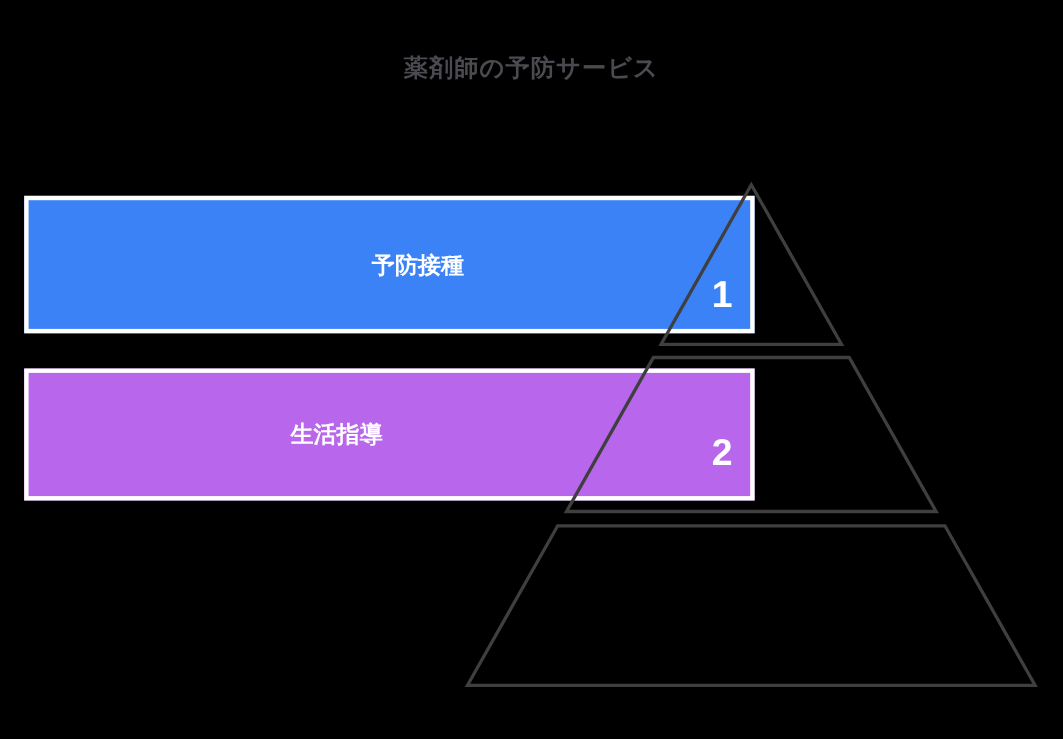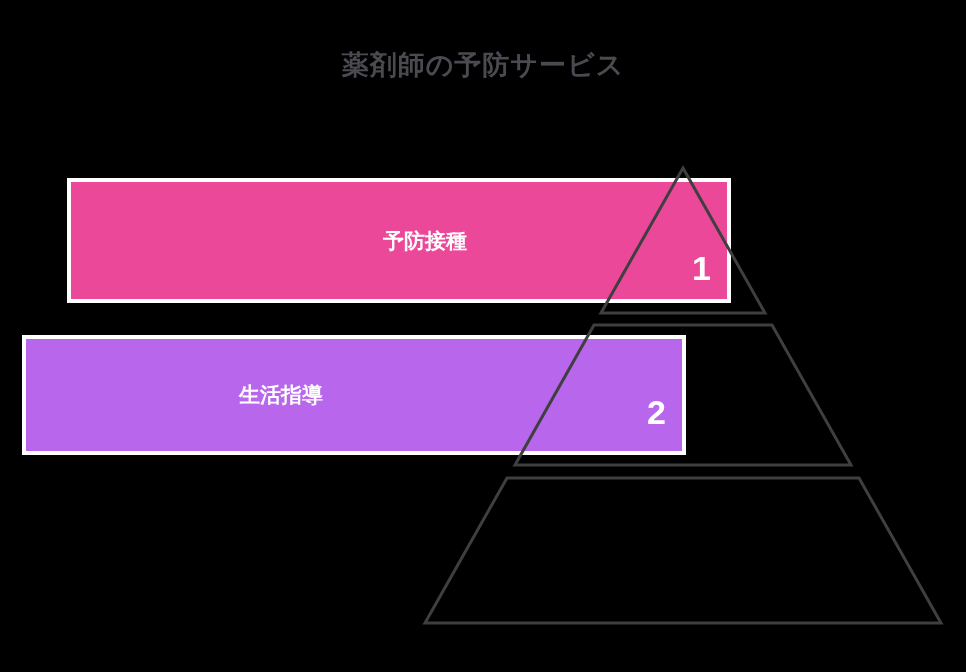--- a/index.html
+++ b/index.html
@@ -13,21 +13,21 @@
     position: relative;
     width: 966px; height: 672px;
     background: #000;
   }
   .chart-title {
     position: absolute;
     top: 47px; left: 0;
     width: 100%;
     margin: 0;
     text-align: center;
-    font-size: 27px;
+    font-size: 22px;
     font-weight: bold;
     letter-spacing: 1px;
   }
   .bar {
     position: absolute;
     left: 22px;
     width: 664px;
     box-sizing: border-box;
     border: 4px solid #ffffff;
   }
@@ -37,21 +37,21 @@
   .bar-label {
     position: absolute;
     top: 50%;
     transform: translate(-50%, -50%);
     color: #ffffff;
     font-size: 21px;
     font-weight: bold;
     white-space: nowrap;
   }
   .row1 .bar-label { left: 354px; }
-  .row2 .bar-label { left: 255px; }
+  .row2 .bar-label { left: 280px; }
   .row3 .bar-label { left: 184px; }
   .bar-rank {
     position: absolute;
     right: 16px;
     color: #ffffff;
     font-size: 34px;
     font-weight: bold;
     line-height: 1;
   }
   .row1 .bar-rank { bottom: 14px; }
@@ -70,21 +70,21 @@
     stroke-linejoin: miter;
   }
 </style>
 </head>
 <body style="background: rgb(0, 0, 0);">
 
 <div class="stage">
 
   <h1 class="chart-title" style="color: rgb(74, 74, 80);">薬剤師の予防サービス</h1>
 
-  <div class="bar row1" style="background-color: #ec4899; margin-left: 45px;">
+  <div class="bar row1" style="background-color: #3b82f6;">
     <span class="bar-label">予防接種</span>
     <span class="bar-rank">1</span>
   </div>
 
   <div class="bar row2" style="background-color: rgb(184, 102, 235);">
     <span class="bar-label">生活指導</span>
     <span class="bar-rank">2</span>
   </div>
 
 

